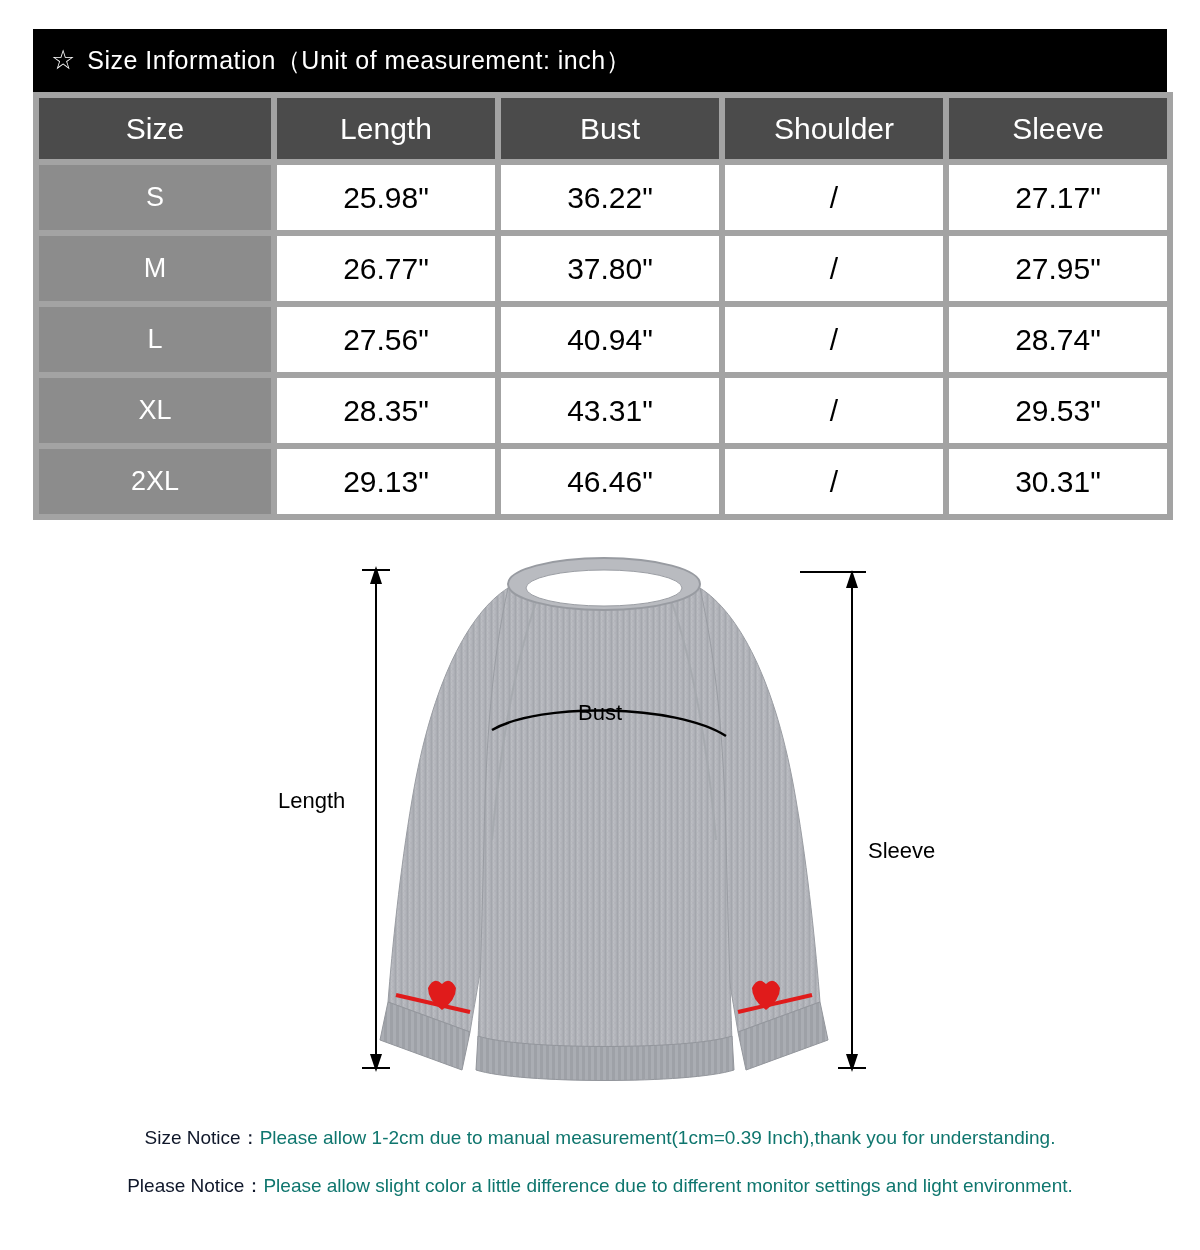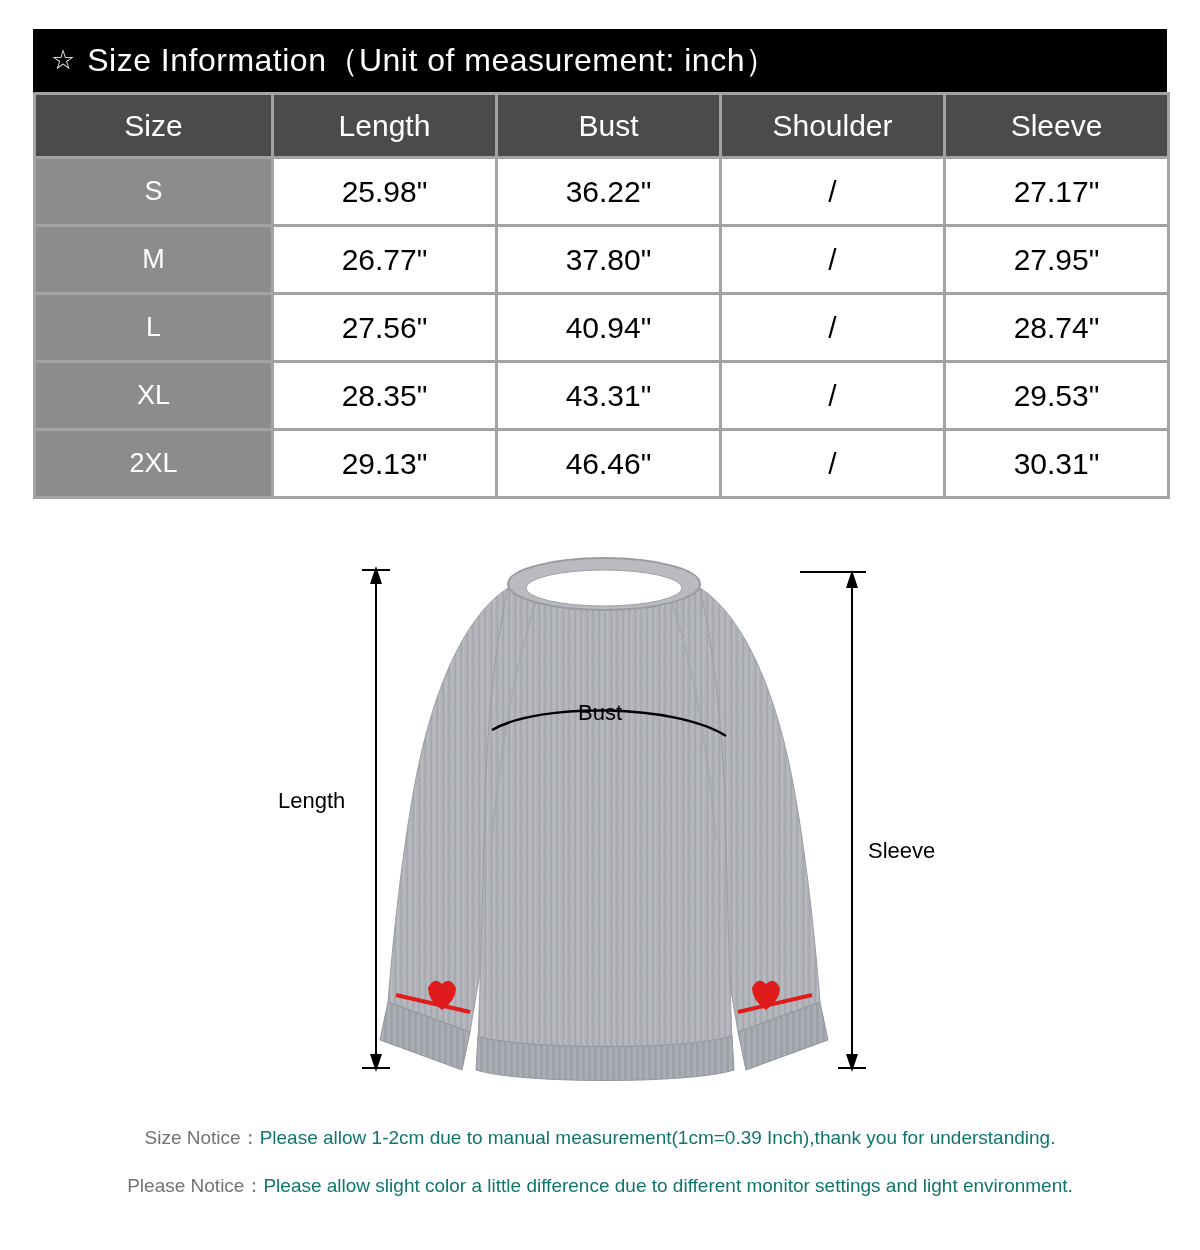--- a/index.html
+++ b/index.html
@@ -32,32 +32,32 @@
     padding-left: 18px;
     box-sizing: border-box;
   }
   .size-header .star {
     font-size: 27px;
     line-height: 1;
     margin-right: 12px;
     color: #ffffff;
   }
   .size-header .title {
-    font-size: 32px;
+    font-size: 25px;
     letter-spacing: 0.5px;
     white-space: nowrap;
   }
   table.size-table {
     border-collapse: collapse;
     width: 100%;
     table-layout: fixed;
   }
   table.size-table th,
   table.size-table td {
-    border: 3px solid #a3a3a3;
+    border: 6px solid #a3a3a3;
     text-align: center;
     font-weight: normal;
   }
   table.size-table thead th {
     background: #4b4b4b;
     color: #ffffff;
     font-size: 30px;
     height: 61px;
     padding: 0;
   }
@@ -103,21 +103,21 @@
     top: 1125px;
     width: 1200px;
     text-align: center;
   }
   .notice-line {
     font-size: 19px;
     margin-bottom: 22px;
     white-space: nowrap;
   }
   .notice-key {
-    color: #737373;
+    color: #0f172a;
   }
   .notice-val {
     color: #0f766e;
   }
 </style>
 </head>
 <body>
 
 <div class="size-table-wrap">
 

